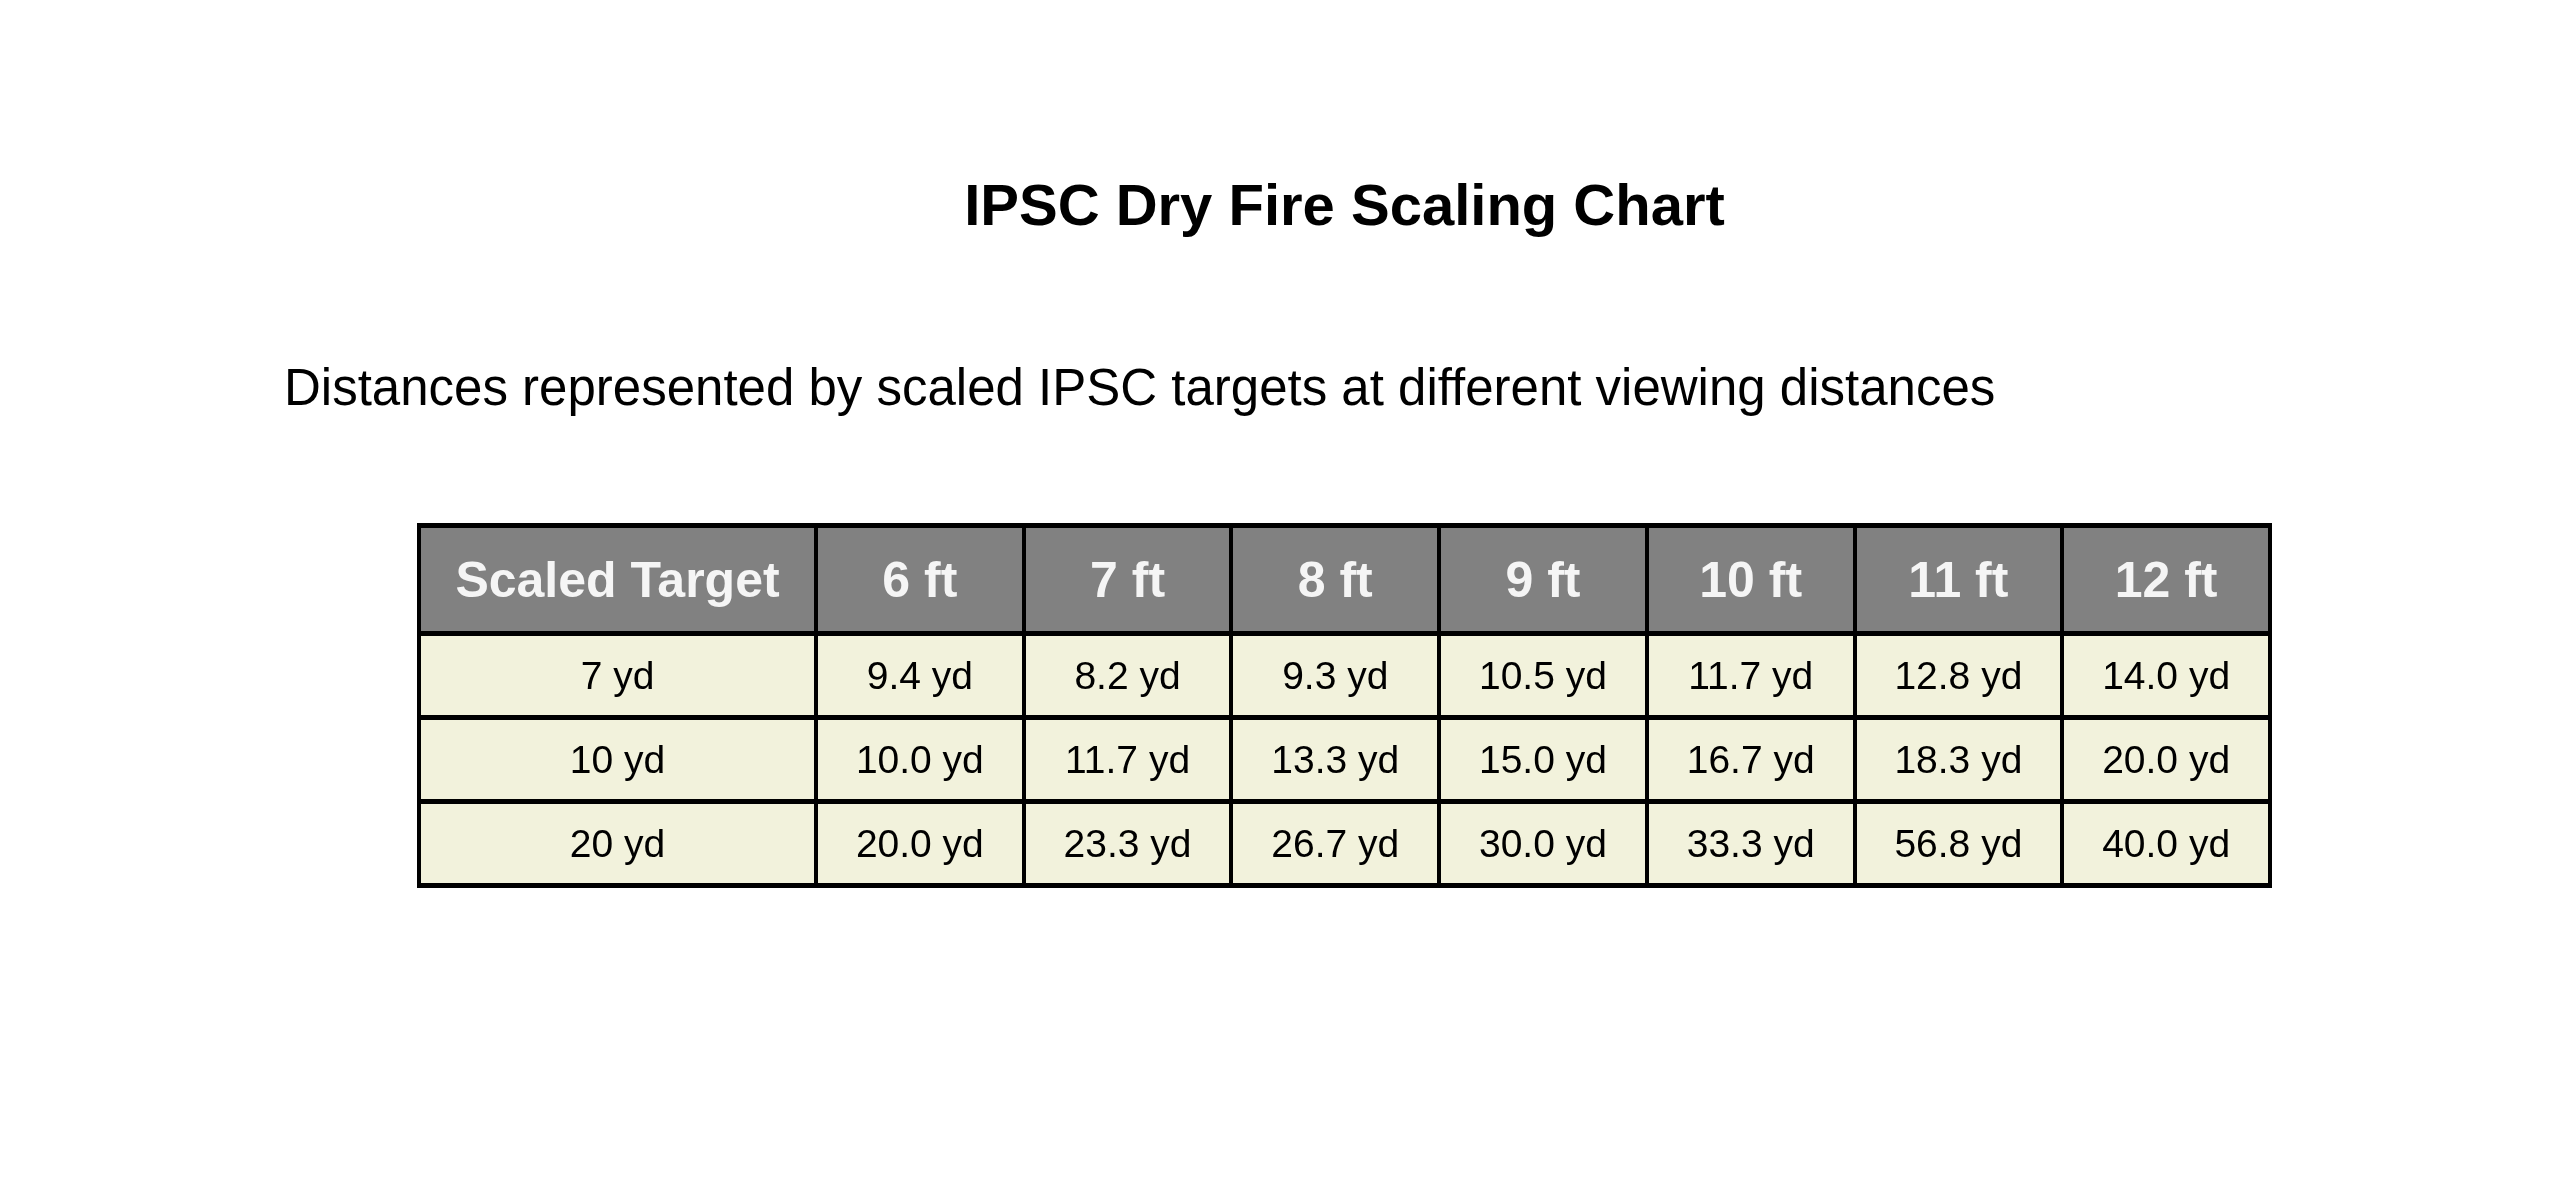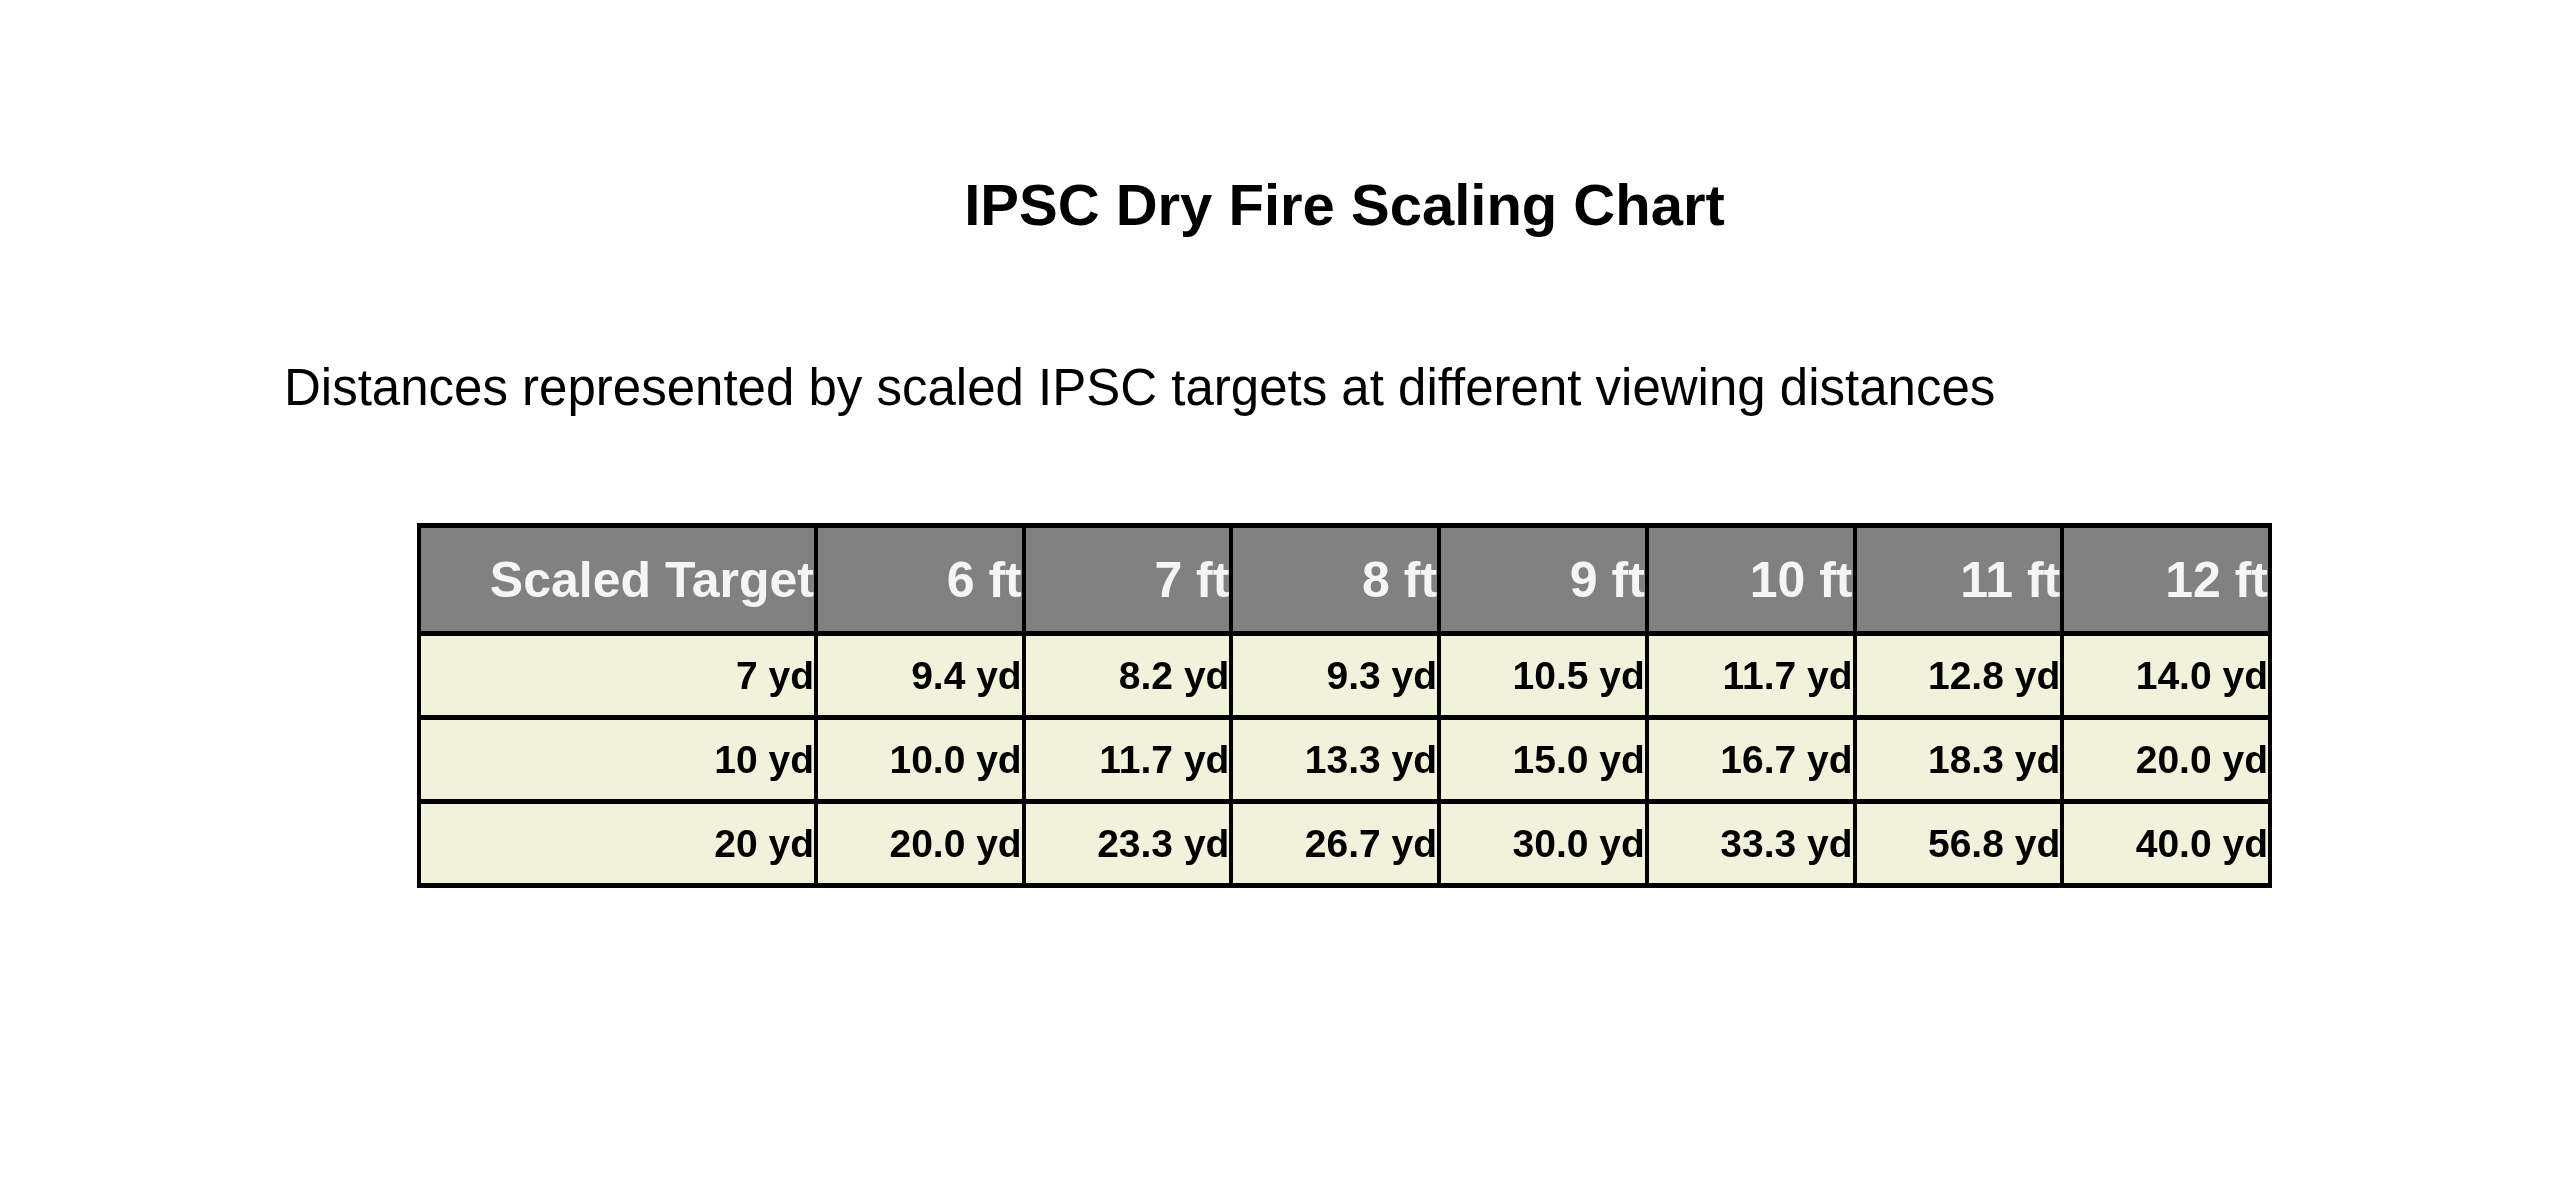--- a/index.html
+++ b/index.html
@@ -50,39 +50,39 @@
     width: 1855px;
     border-collapse: collapse;
     table-layout: fixed;
     background: var(--cell-bg);
   }
   .scaling-table th, .scaling-table td {
     border-left: 4px solid var(--table-border);
     border-right: 4px solid var(--table-border);
     border-top: 5px solid var(--table-border);
     border-bottom: 5px solid var(--table-border);
-    text-align: right;
+    text-align: center;
     vertical-align: middle;
     overflow: hidden;
     white-space: nowrap;
   }
   .scaling-table col.label-col { width: 397px; }
   .scaling-table thead th {
     height: 108px;
     background: var(--header-bg);
     color: var(--header-text);
     font-size: 50px;
     font-weight: bold;
   }
   .scaling-table tbody td {
     height: 84px;
     background: var(--cell-bg);
     color: var(--cell-text);
     font-size: 39px;
-    font-weight: bold;
+    font-weight: normal;
   }
 </style>
 </head>
 <body>
 
 <div class="canvas">
   <div class="chart-title">IPSC Dry Fire Scaling Chart</div>
 
   <div class="chart-subtitle">Distances represented by scaled IPSC targets at different viewing distances</div>
 

